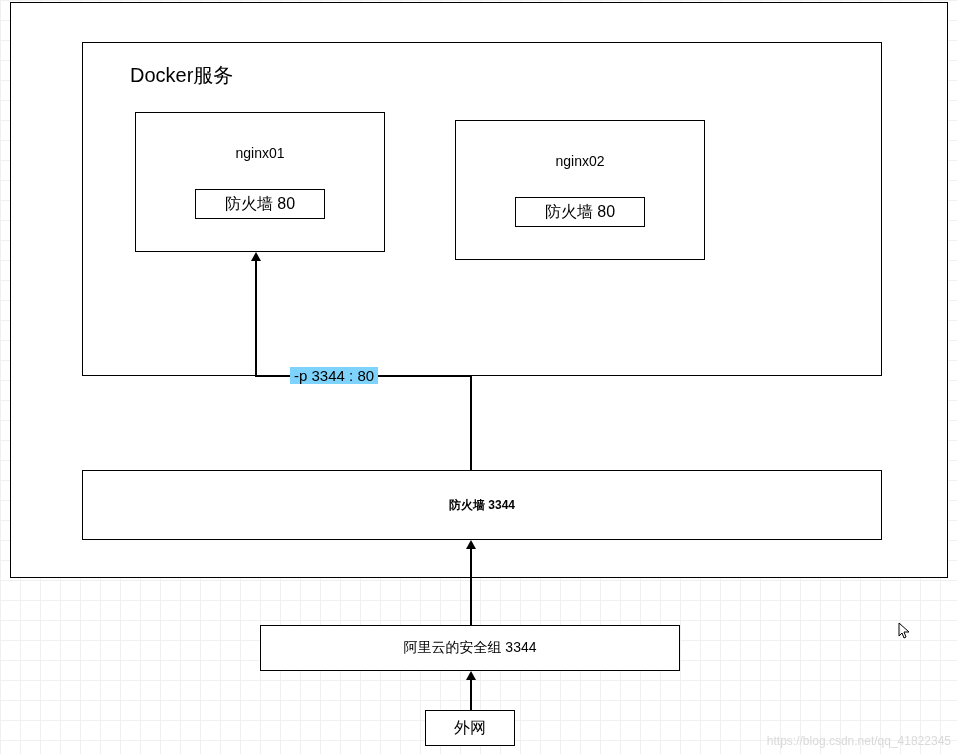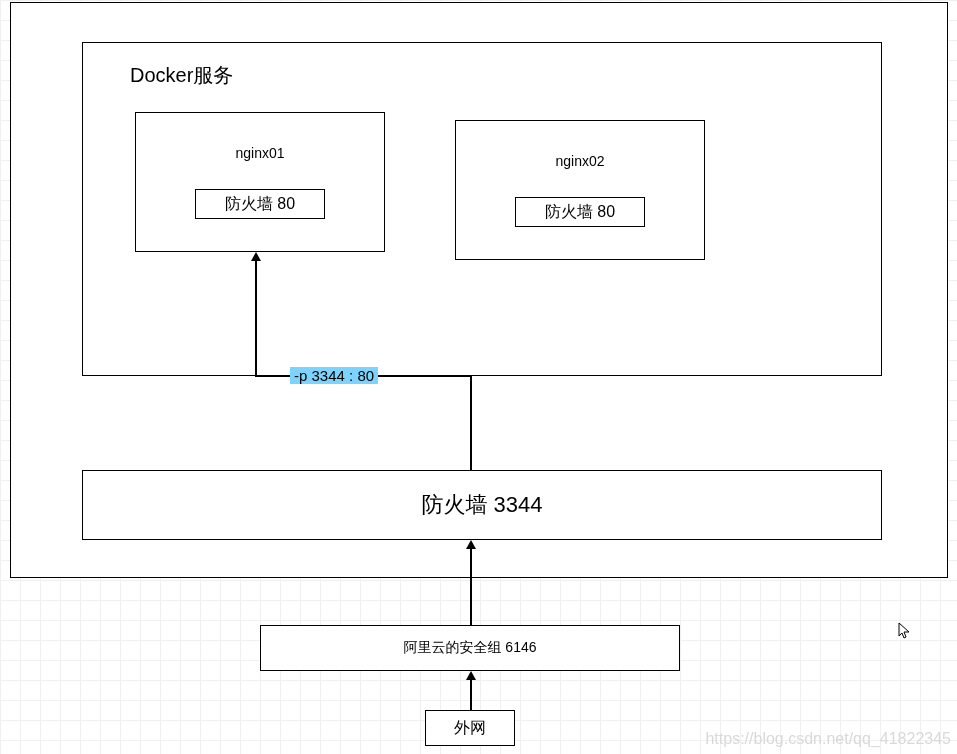--- a/index.html
+++ b/index.html
@@ -76,22 +76,22 @@
       z-index: 5;
       background: #7dd3fc;
       padding: 0 4px;
     }
     .firewall-big {
       left: 82px;
       top: 470px;
       width: 800px;
       height: 70px;
       z-index: 3;
-      font-weight: normal;
-      font-size: 22px;
+      font-weight: bold;
+      font-size: 12px;
     }
     .aliyun {
       left: 260px;
       top: 625px;
       width: 420px;
       height: 46px;
       z-index: 3;
     }
     .external {
       left: 425px;
@@ -114,21 +114,21 @@
     }
     .arrowhead.up {
       border-left: 5px solid transparent;
       border-right: 5px solid transparent;
       border-bottom: 9px solid #000;
     }
     .watermark {
       position: absolute;
       right: 6px;
       bottom: 6px;
-      font-size: 16px;
+      font-size: 12px;
       color: #d9d9d9;
       z-index: 10;
       padding-left: 44px;
     }
     .cursor {
       position: absolute;
       right: 45px;
       top: 622px;
       z-index: 10;
       font-size: 16px;
@@ -157,21 +157,21 @@
   </div>
 </div>
 
 <div class="pmap-label">-p 3344 : 80</div>
 
 <div class="box firewall-big">
   <span>防火墙   3344</span>
 </div>
 
 <div class="box aliyun">
-  <span>阿里云的安全组   6146</span>
+  <span>阿里云的安全组   3344</span>
 </div>
 
 <div class="box external">
   <span>外网</span>
 </div>
 
 <div class="line" style="left:470px; top:376px; width:2px; height:94px;"></div>
 
 <div class="line" style="left:255px; top:375px; width:217px; height:2px;"></div>
 

